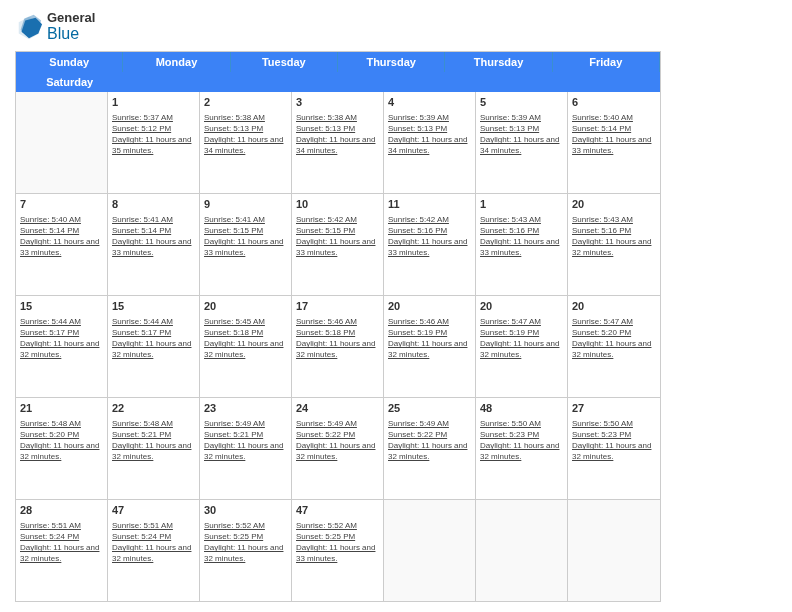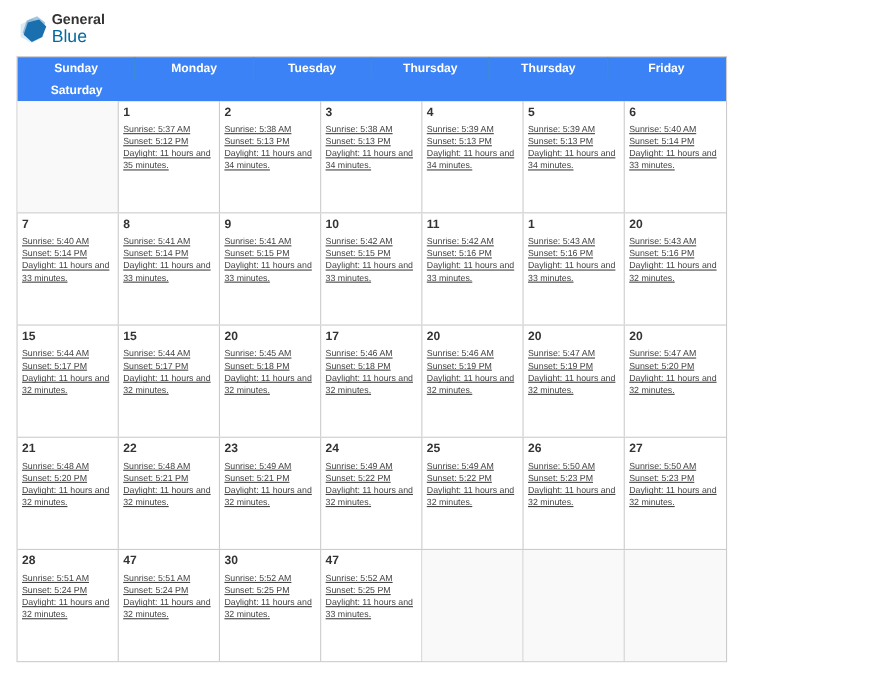--- a/index.html
+++ b/index.html
@@ -334,21 +334,21 @@
           </div>
           <div class="cal-cell">
             <div class="day-num">25</div>
         <div class="cell-info">
           Sunrise: 5:49 AM<br>
           Sunset: 5:22 PM<br>
           Daylight: 11 hours and 32 minutes.
         </div>
           </div>
           <div class="cal-cell">
-            <div class="day-num">26</div>
+            <div class="day-num">48</div>
         <div class="cell-info">
           Sunrise: 5:50 AM<br>
           Sunset: 5:23 PM<br>
           Daylight: 11 hours and 32 minutes.
         </div>
           </div>
           <div class="cal-cell">
             <div class="day-num">27</div>
         <div class="cell-info">
           Sunrise: 5:50 AM<br>

